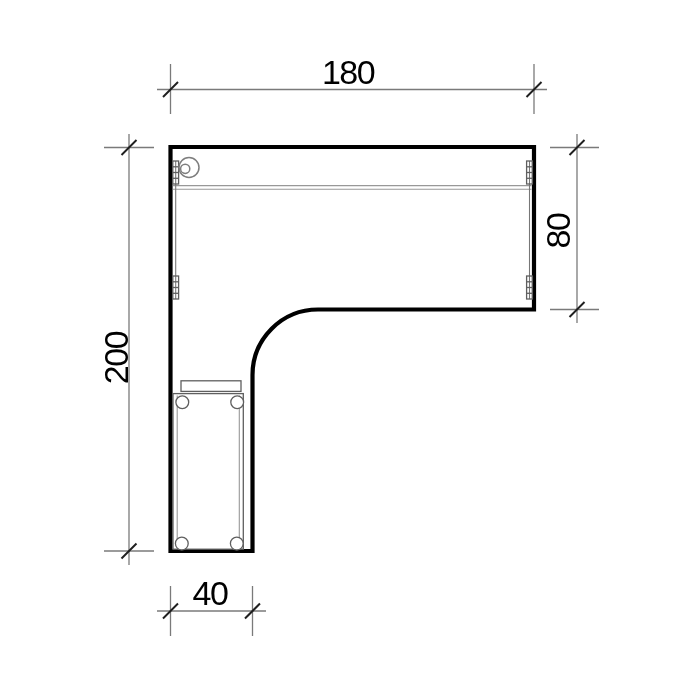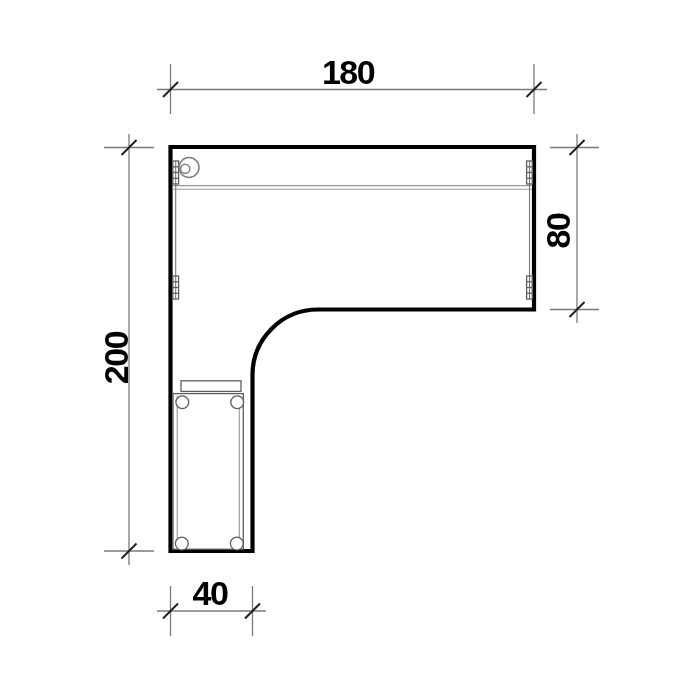--- a/index.html
+++ b/index.html
@@ -1,16 +1,16 @@
 <!DOCTYPE html>
 <html style="--c-background: #ffffff; --c-outline: #000000; --c-dimline: #7a7a7a; --c-tick: #1f1f1f; --c-detail: #5f5f5f; --c-faint: #989898; --c-label: #000000;"><head>
 <meta charset="utf-8">
 <style>
   html,body{margin:0;padding:0;background:#fff;width:700px;height:700px;overflow:hidden;}
-  .stage{position:relative;width:700px;height:700px;background:var(--c-background,#ffffff);font-weight:bold;}
+  .stage{position:relative;width:700px;height:700px;background:var(--c-background,#ffffff);}
   svg{display:block;}
   .outline{fill:none;stroke:var(--c-outline,#000000);stroke-width:4.2;stroke-linejoin:miter;}
   .detail{fill:none;stroke:var(--c-detail,#5f5f5f);stroke-width:1.3;}
   .detail-fill{fill:#ffffff;stroke:var(--c-detail,#5f5f5f);stroke-width:1.3;}
   .mid{fill:none;stroke:#7e7e7e;stroke-width:1.5;}
   .thin{fill:none;stroke:#777777;stroke-width:1.1;}
   .faint{fill:none;stroke:var(--c-faint,#989898);stroke-width:1.1;}
   .dim{fill:none;stroke:var(--c-dimline,#7a7a7a);stroke-width:1.3;}
   .tick{fill:none;stroke:var(--c-tick,#1f1f1f);stroke-width:2;}
   .dimlabel{font-family:"Liberation Sans",sans-serif;font-size:34px;letter-spacing:-1.5px;

